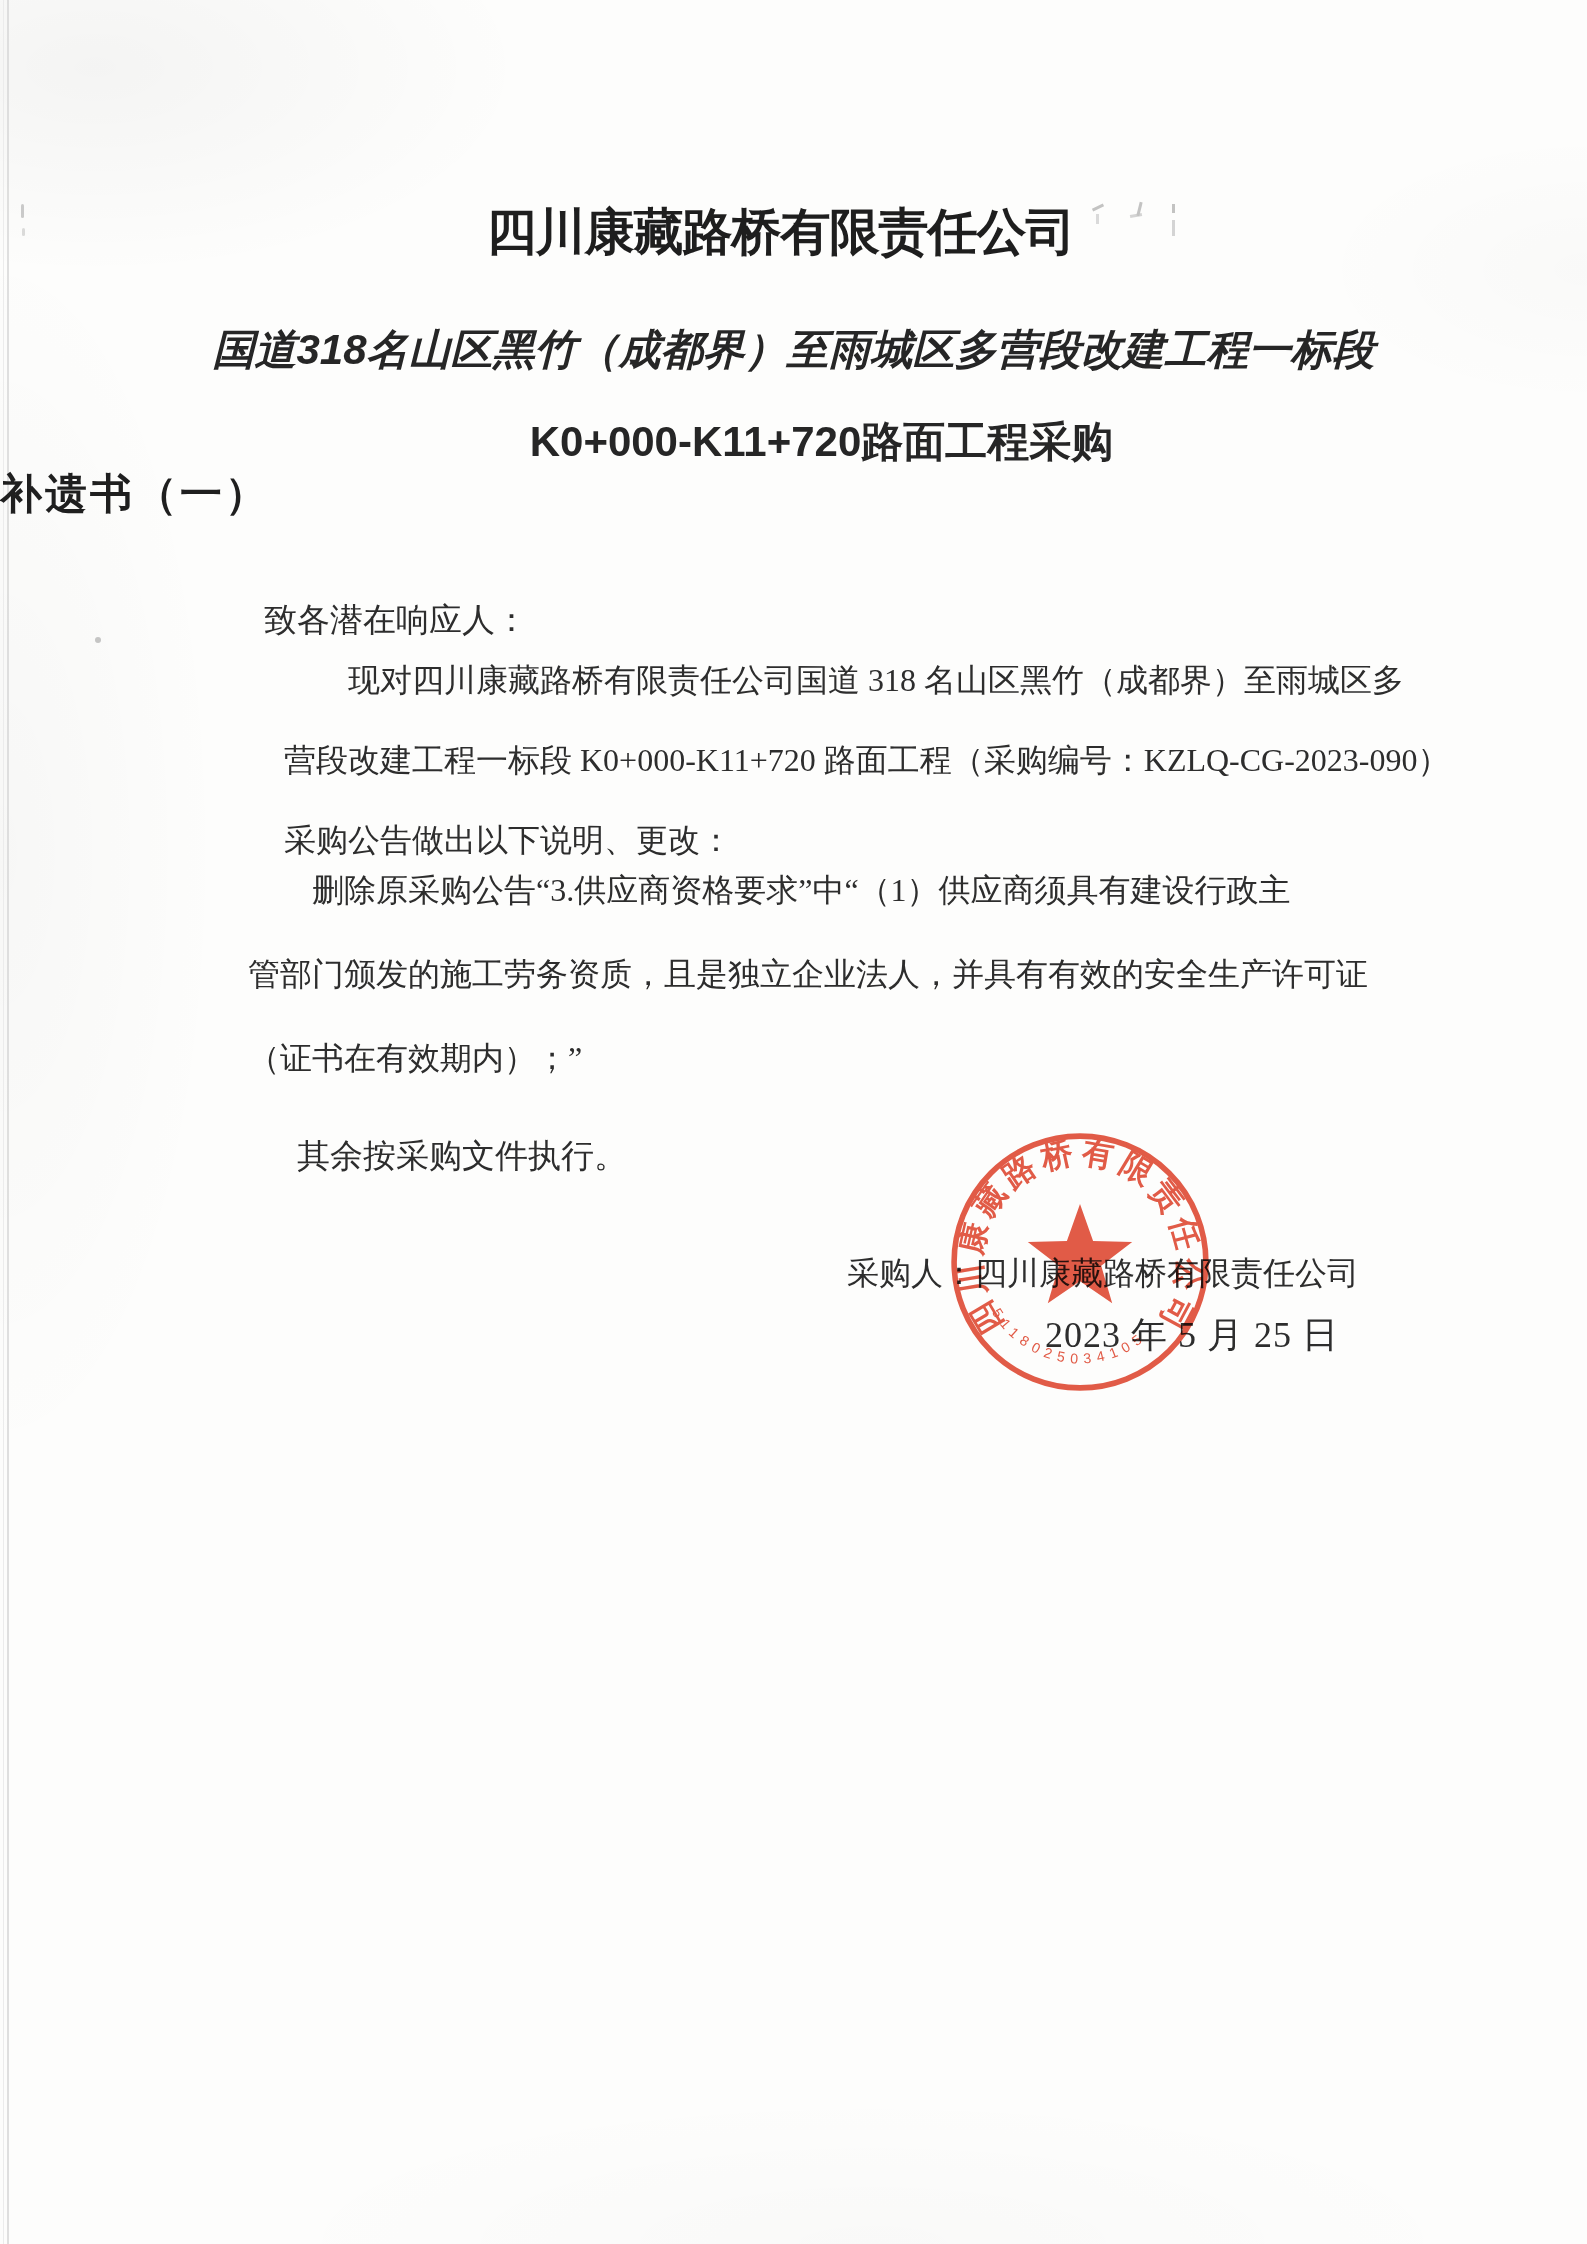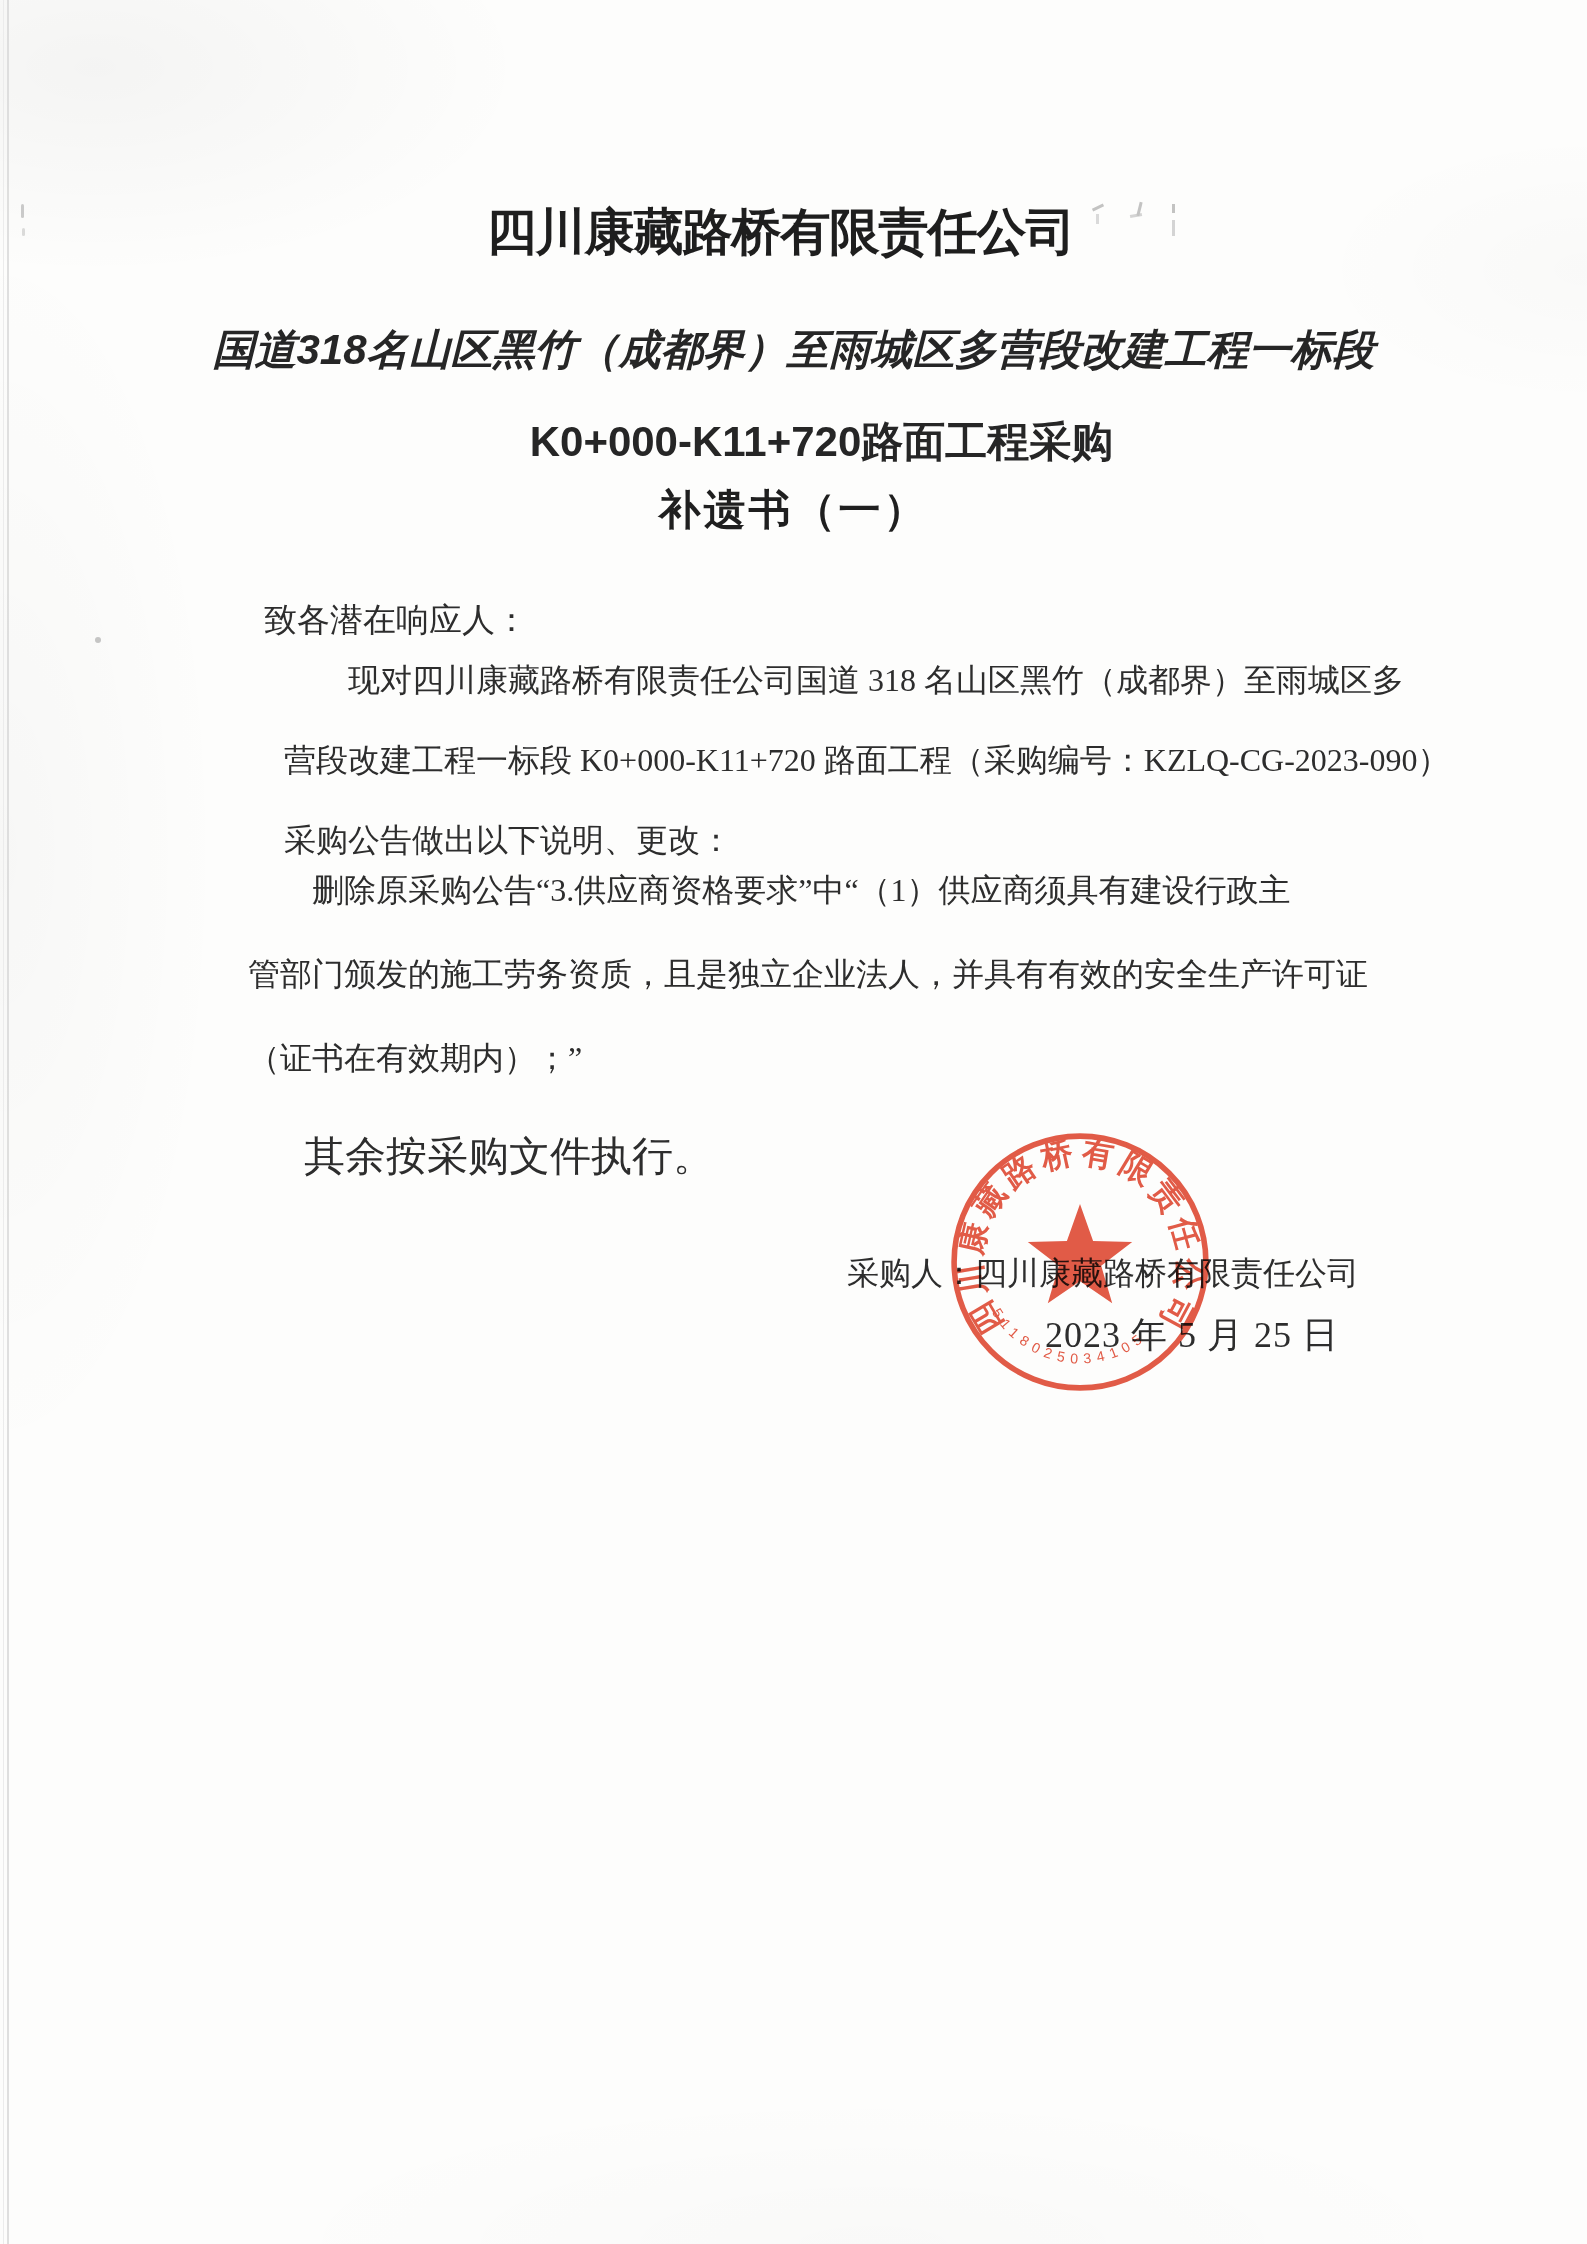--- a/index.html
+++ b/index.html
@@ -41,31 +41,31 @@
     top:310px;left:0;width:100%;text-align:center;
     font-family:"Liberation Sans", sans-serif;
     font-size:42px;font-weight:700;color:#262626;letter-spacing:0;font-style:italic;
   }
   .sub-title-2{
     top:402px;left:0;width:100%;text-align:center;
     font-family:"Liberation Sans", sans-serif;
     font-size:42px;font-weight:700;color:#262626;padding-left:28px;
   }
   .sub-title-3{
-    top:470px;left:0;width:100%;text-align:center;
+    top:454px;left:0;width:100%;
     font-size:42px;font-weight:700;color:#1f1f1f;letter-spacing:3px;
   }
   .salutation{top:580px;left:264px;font-size:33px;}
   .para{position:absolute;left:248px;}
   .para .pline{height:84px;line-height:84px;white-space:nowrap;font-size:32px;color:#2d2d2d;}
   .para .indent{padding-left:64px;}
   .p-notice{top:640px;margin-left:36px;}
   .p-notice .pline{height:80px;line-height:80px;}
   .p-delete{top:848px;}
-  .p-remainder{top:1116px;left:304px;font-size:41px;}
+  .p-remainder{top:1116px;left:297px;font-size:33px;}
   .sig-block{position:absolute;right:228px;text-align:right;}
   .sig-buyer{top:1233px;}
   .sig-buyer .line-inner{font-size:32px;margin-top:48px;}
   .sig-date{top:1295px;}
   .sig-date .line-inner{font-size:36px;letter-spacing:1px;margin-right:20px;}
   .seal{
     position:absolute;left:948px;top:1130px;width:264px;height:264px;
     mix-blend-mode:multiply;opacity:.88;
   }
   .seal svg{display:block;width:100%;height:100%;}

